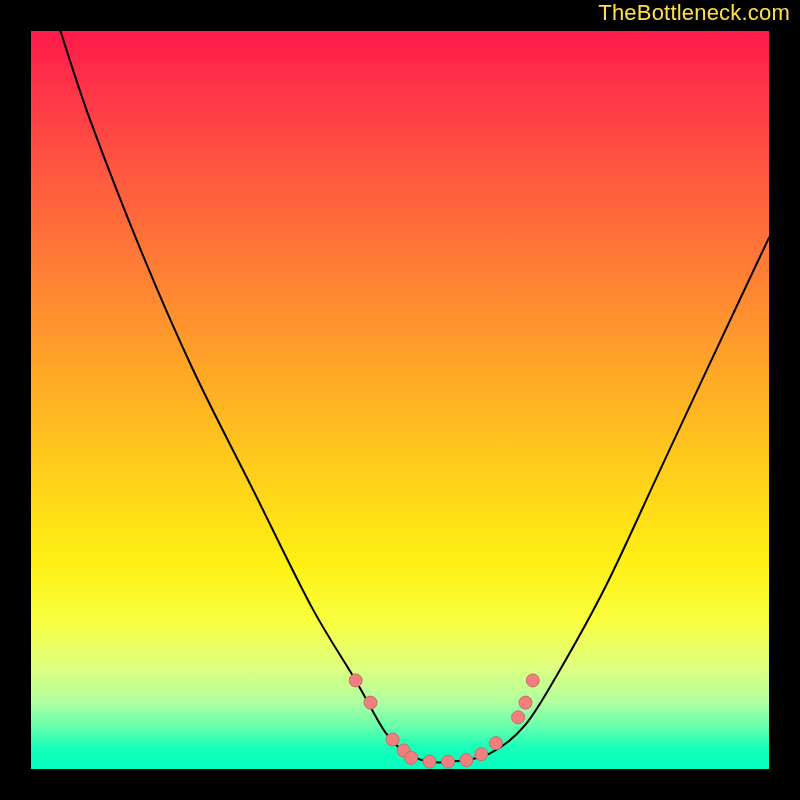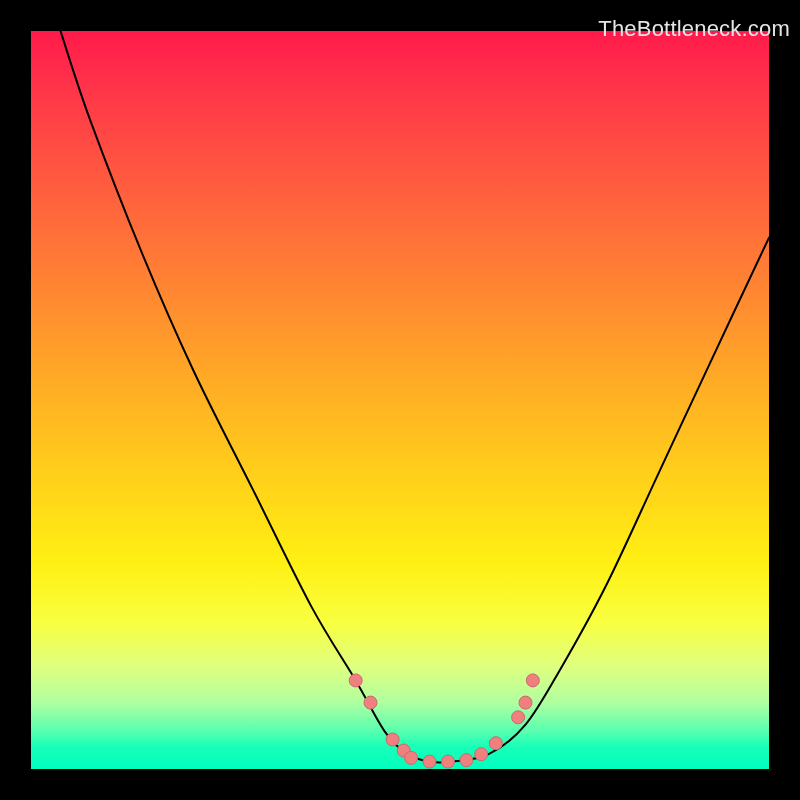--- a/index.html
+++ b/index.html
@@ -11,23 +11,23 @@
     font-family: Arial, Helvetica, sans-serif;
   }
   .frame {
     position: relative;
     width: 800px;
     height: 800px;
     background: #000;
   }
   .watermark {
     position: absolute;
-    top: 16px;
+    top: 0;
     right: 10px;
-    color: #e5e5e5;
+    color: #fde047;
     font-size: 22px;
     font-weight: 500;
     letter-spacing: 0.2px;
     z-index: 10;
   }
   .plot-area {
     position: absolute;
     left: 31px;
     top: 31px;
     width: 738px;

